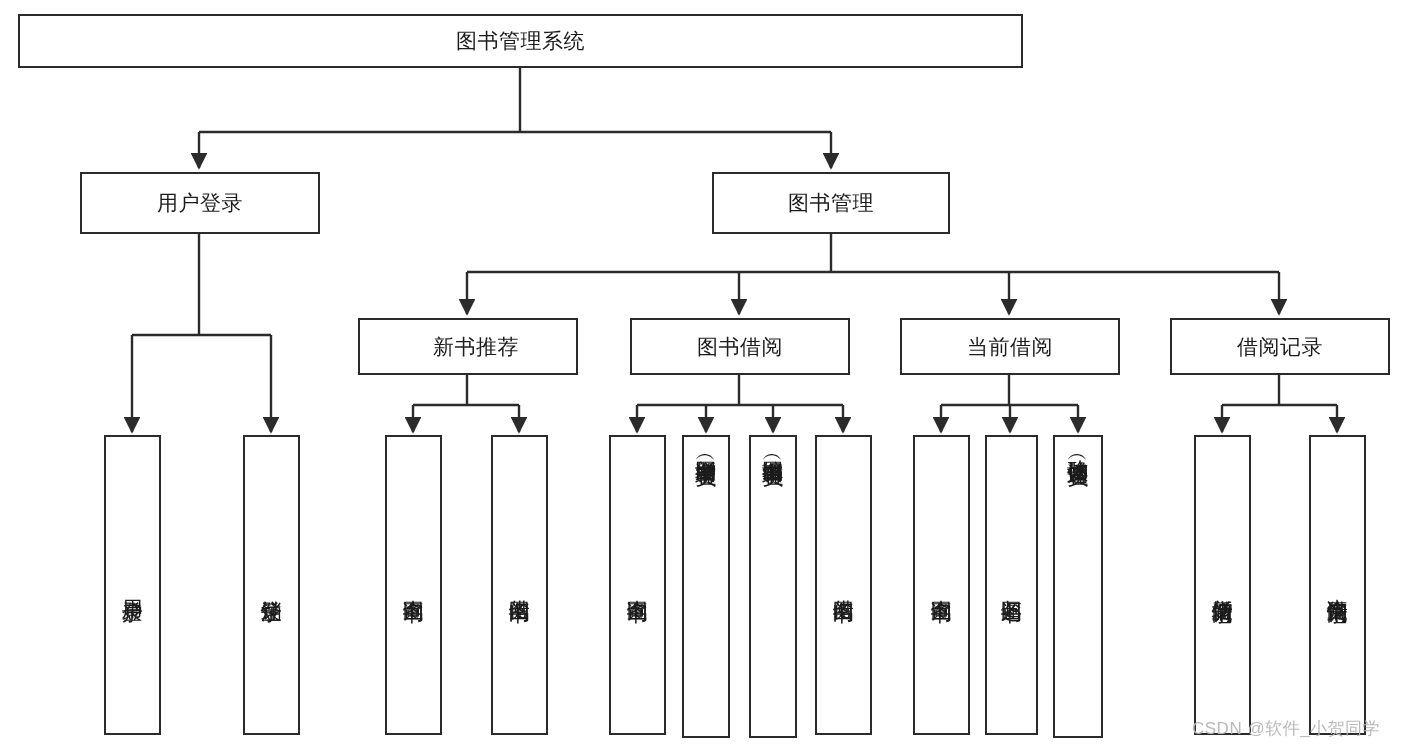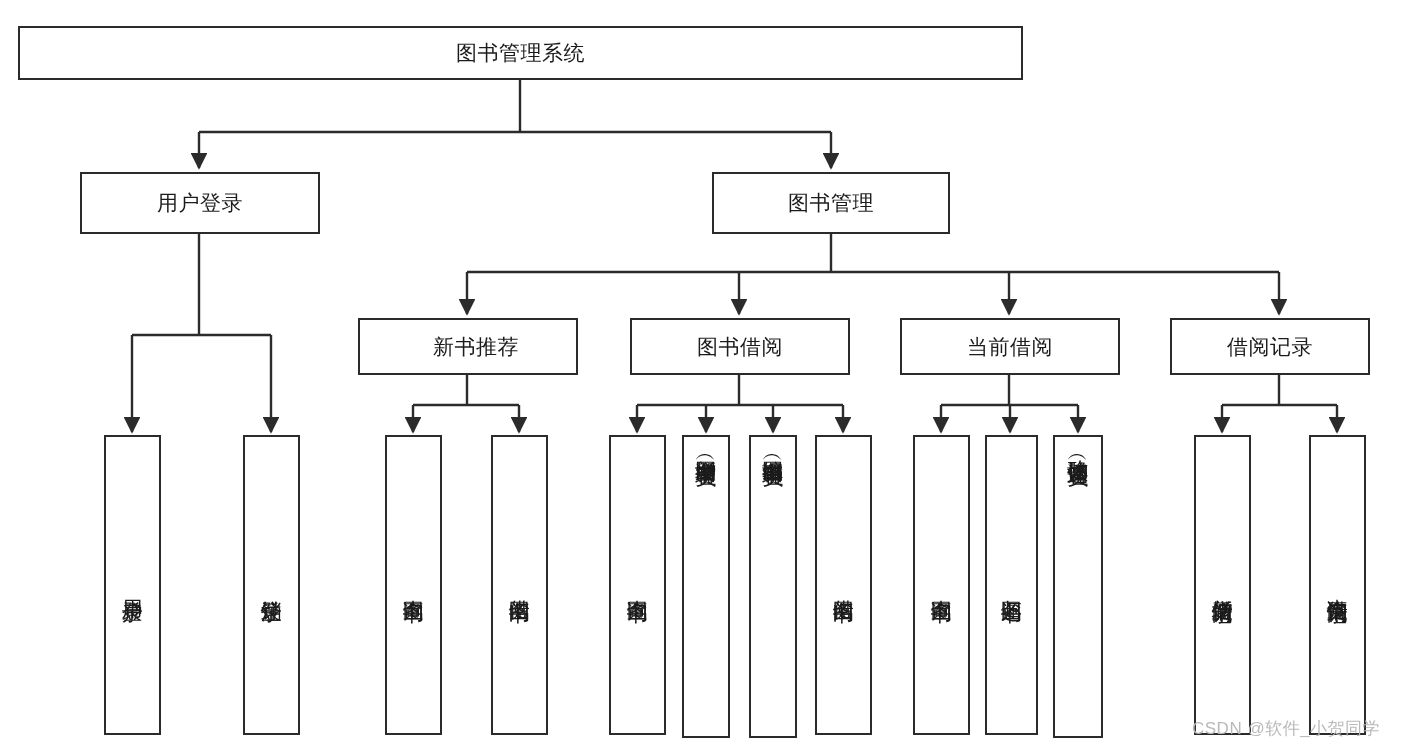--- a/index.html
+++ b/index.html
@@ -123,41 +123,41 @@
       <path d="M 1010 405 L 1010 432" marker-end="url(#arrow)"></path>
       <path d="M 1078 405 L 1078 432" marker-end="url(#arrow)"></path>
 
       <path d="M 1279 375 L 1279 405"></path>
       <path d="M 1222 405 L 1337 405"></path>
       <path d="M 1222 405 L 1222 432" marker-end="url(#arrow)"></path>
       <path d="M 1337 405 L 1337 432" marker-end="url(#arrow)"></path>
     </g>
   </svg>
 
-  <div class="node h" style="left:18px; top:14px; width:1005px; height:54px;margin-top:12px;">
+  <div class="node h" style="left:18px; top:14px; width:1005px; height:54px;">
     <span class="lbl">图书管理系统</span>
   </div>
 
   <div class="node h" style="left:80px; top:172px; width:240px; height:62px;">
     <span class="lbl">用户登录</span>
   </div>
   <div class="node h" style="left:712px; top:172px; width:238px; height:62px;">
     <span class="lbl">图书管理</span>
   </div>
 
   <div class="node h" style="left:358px; top:318px; width:220px; height:57px;padding-left:16px;">
     <span class="lbl">新书推荐</span>
   </div>
   <div class="node h" style="left:630px; top:318px; width:220px; height:57px;">
     <span class="lbl">图书借阅</span>
   </div>
   <div class="node h" style="left:900px; top:318px; width:220px; height:57px;">
     <span class="lbl">当前借阅</span>
   </div>
-  <div class="node h" style="left:1170px; top:318px; width:200px; height:57px;">
+  <div class="node h" style="left:1170px; top:318px; width:220px; height:57px;">
     <span class="lbl">借阅记录</span>
   </div>
 
   <div class="node v centered" style="left:104px; top:435px; width:57px; height:300px;">
     <span class="lbl">用户登录</span>
   </div>
   <div class="node v centered" style="left:243px; top:435px; width:57px; height:300px;">
     <span class="lbl">注销登录</span>
   </div>
 

